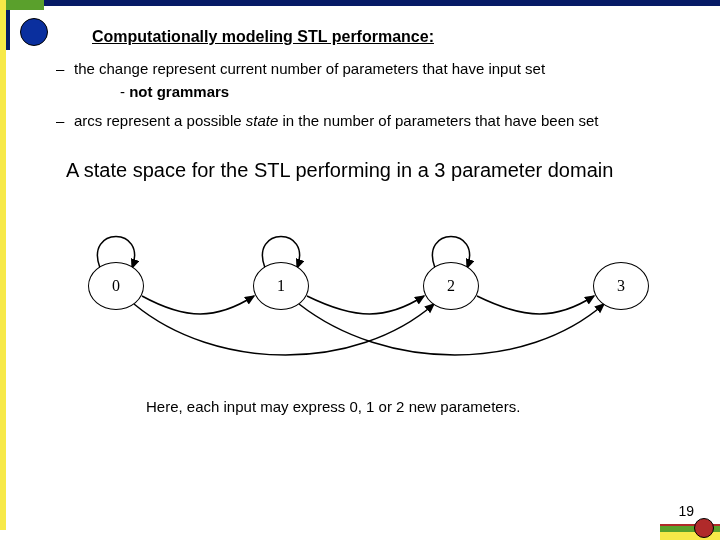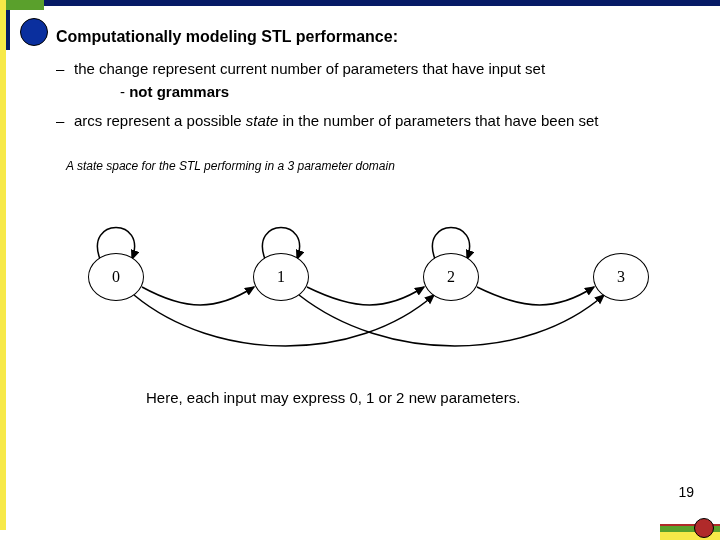--- a/index.html
+++ b/index.html
@@ -47,37 +47,38 @@
   .deco-br .line { position:absolute; right:0; bottom:14px; width:60px; height:2px; background:#b02a2a; }
   .deco-br .dot { position:absolute; right:6px; bottom:2px; width:20px; height:20px; border-radius:50%; background:#b02a2a; border:1.5px solid #000; }
 
   .content {
     position: absolute;
     left: 56px; top: 28px; right: 20px;
   }
   .heading {
     font-size: 16px;
     font-weight: bold;
+    text-decoration: underline;
     margin-bottom: 14px;
+    margin-left: 36px;
   }
   .bullet {
     font-size: 15px;
     margin-bottom: 6px;
     display: flex;
   }
   .bullet .dash { width: 18px; flex:none; }
   .subline {
     font-size: 15px;
     margin-left: 64px;
     margin-bottom: 12px;
   }
   .bullet2 { margin-top: 6px; margin-bottom: 20px; }
   .caption {
-    font-style: italic;
-    font-size: 12px;
+    font-size: 20px;
     margin-left: 10px;
     margin-top: 30px;
   }
   .diagram {
     position: relative;
     width: 640px;
     height: 170px;
     margin-top: 30px;
   }
   .node {
@@ -94,21 +95,21 @@
     top: 50px;
   }
   .footer-text {
     font-size: 15px;
     margin-top: 16px;
     margin-left: 90px;
   }
   .pagenum {
     position: absolute;
     right: 26px;
-    bottom: 40px;
+    bottom: 21px;
     font-size: 14px;
   }
   .uline { }
   .bold { font-weight: bold; }
   .ital { font-style: italic; }
   svg.arcs {
     position: absolute;
     top: 0; left: 0;
     width: 640px; height: 170px;
     overflow: visible;

